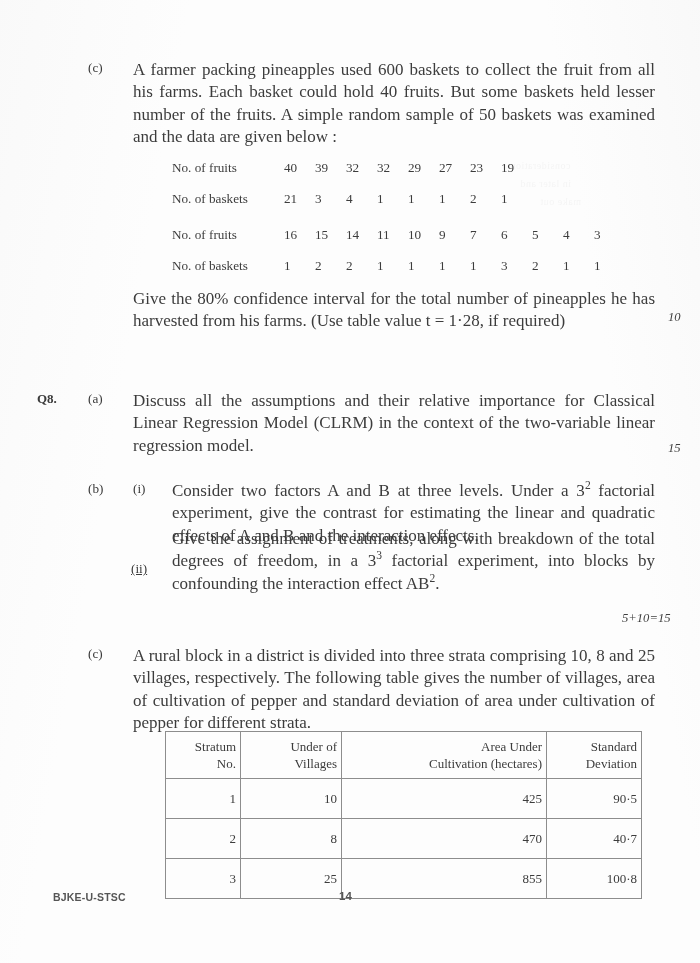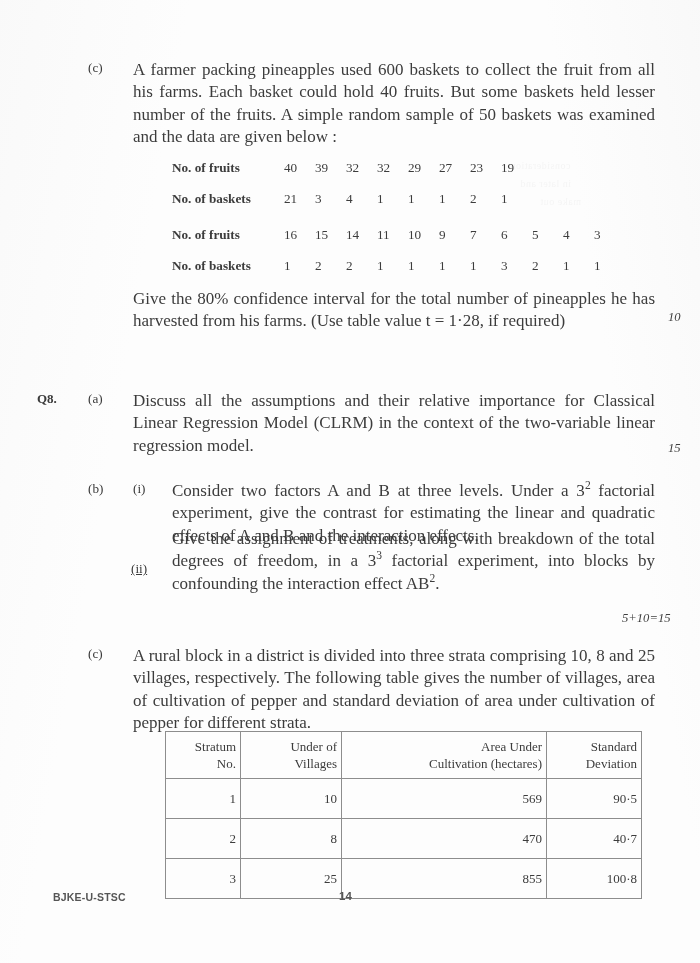--- a/index.html
+++ b/index.html
@@ -79,21 +79,20 @@
   }
   .datagrid .drow {
     display: flex;
     align-items: baseline;
     height: 28px;
   }
   .datagrid .dlabel {
     width: 112px;
     flex: 0 0 112px;
     white-space: nowrap;
-    font-weight: bold;
   }
   .datagrid .dcell {
     width: 31px;
     flex: 0 0 31px;
     text-align: left;
   }
 
   
   .strata {
     position: absolute;
@@ -240,21 +239,21 @@
               <span>Cultivation (hectares)</span>
             </td>
             <td class="c4 hd">
               <span>Standard</span><br>
               <span>Deviation</span>
             </td>
           </tr>
           <tr>
             <td class="c1 bd">1</td>
             <td class="c2 bd">10</td>
-            <td class="c3 bd">569</td>
+            <td class="c3 bd">425</td>
             <td class="c4 bd">90·5</td>
           </tr>
           <tr>
             <td class="c1 bd">2</td>
             <td class="c2 bd">8</td>
             <td class="c3 bd">470</td>
             <td class="c4 bd">40·7</td>
           </tr>
           <tr>
             <td class="c1 bd">3</td>

